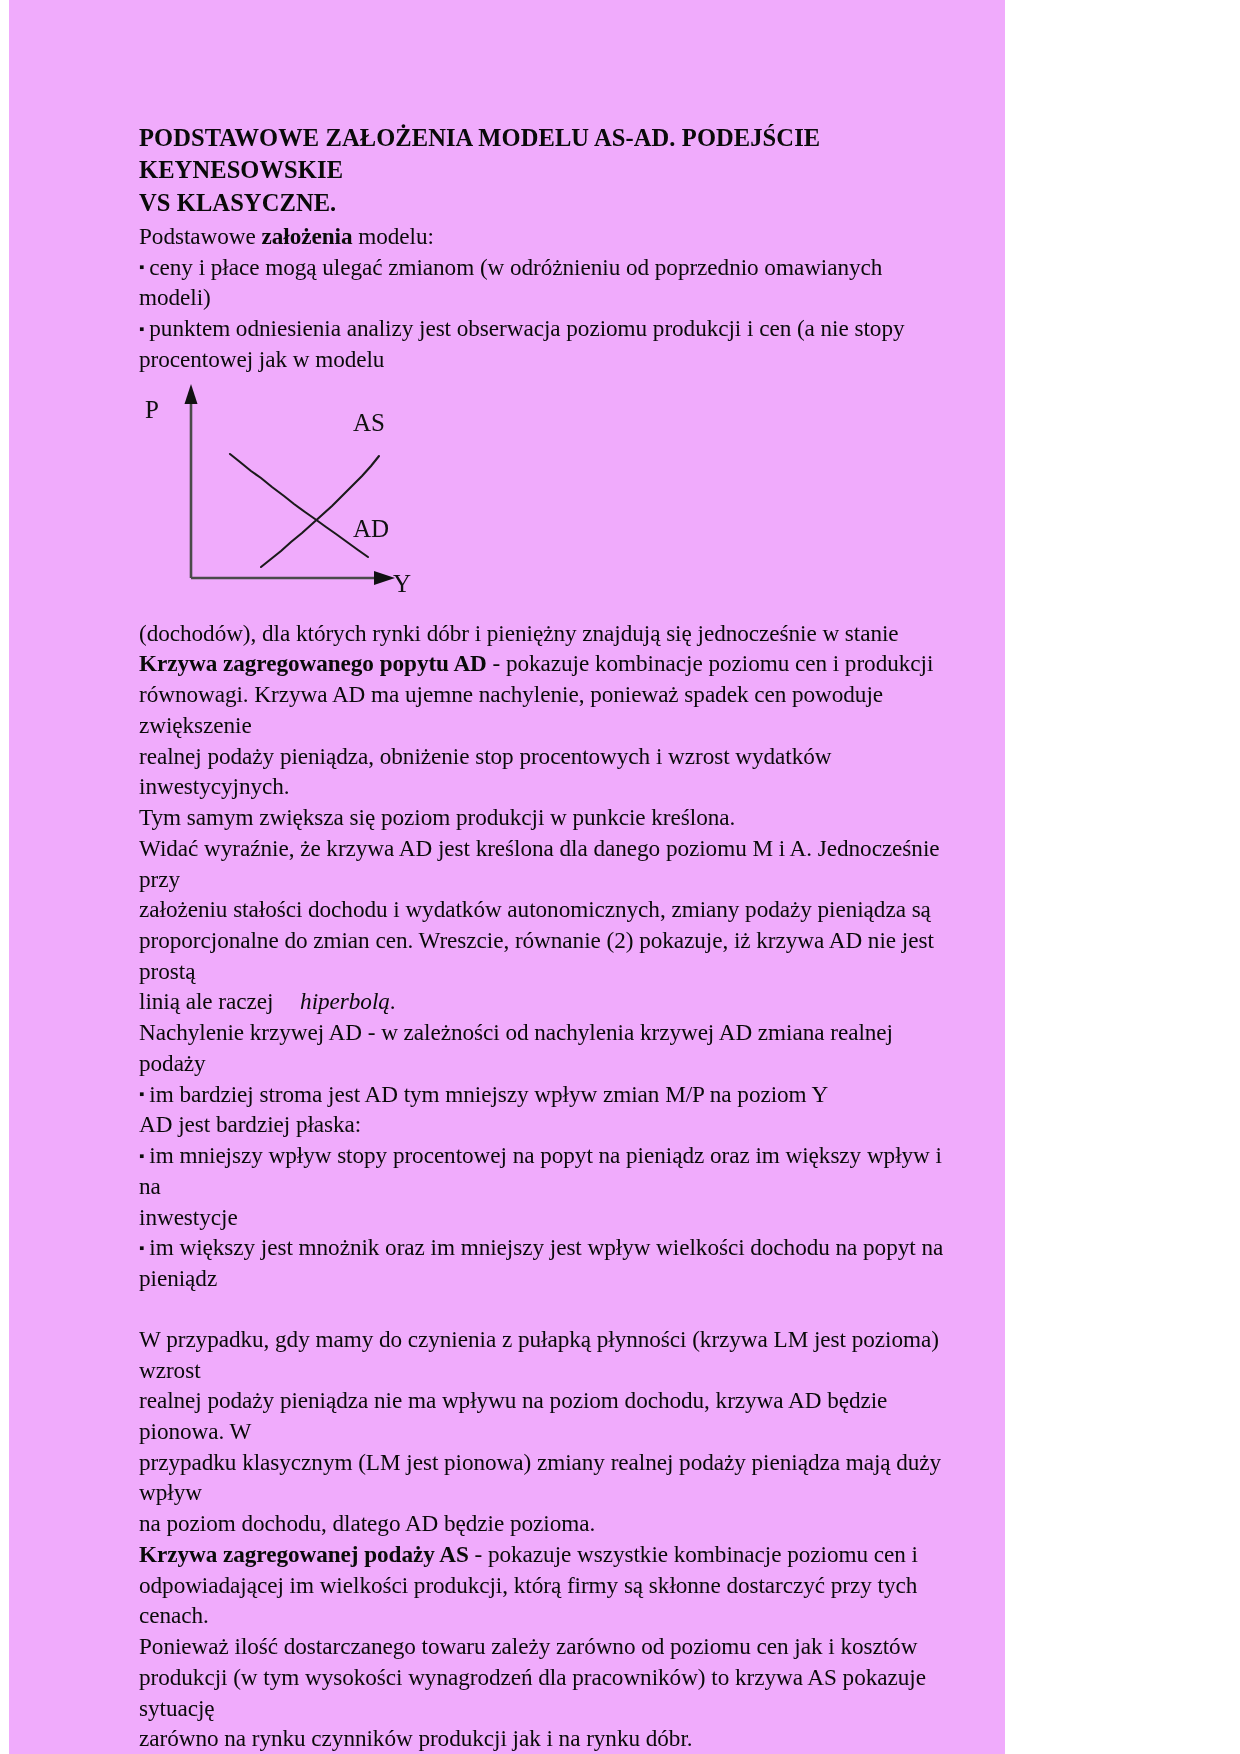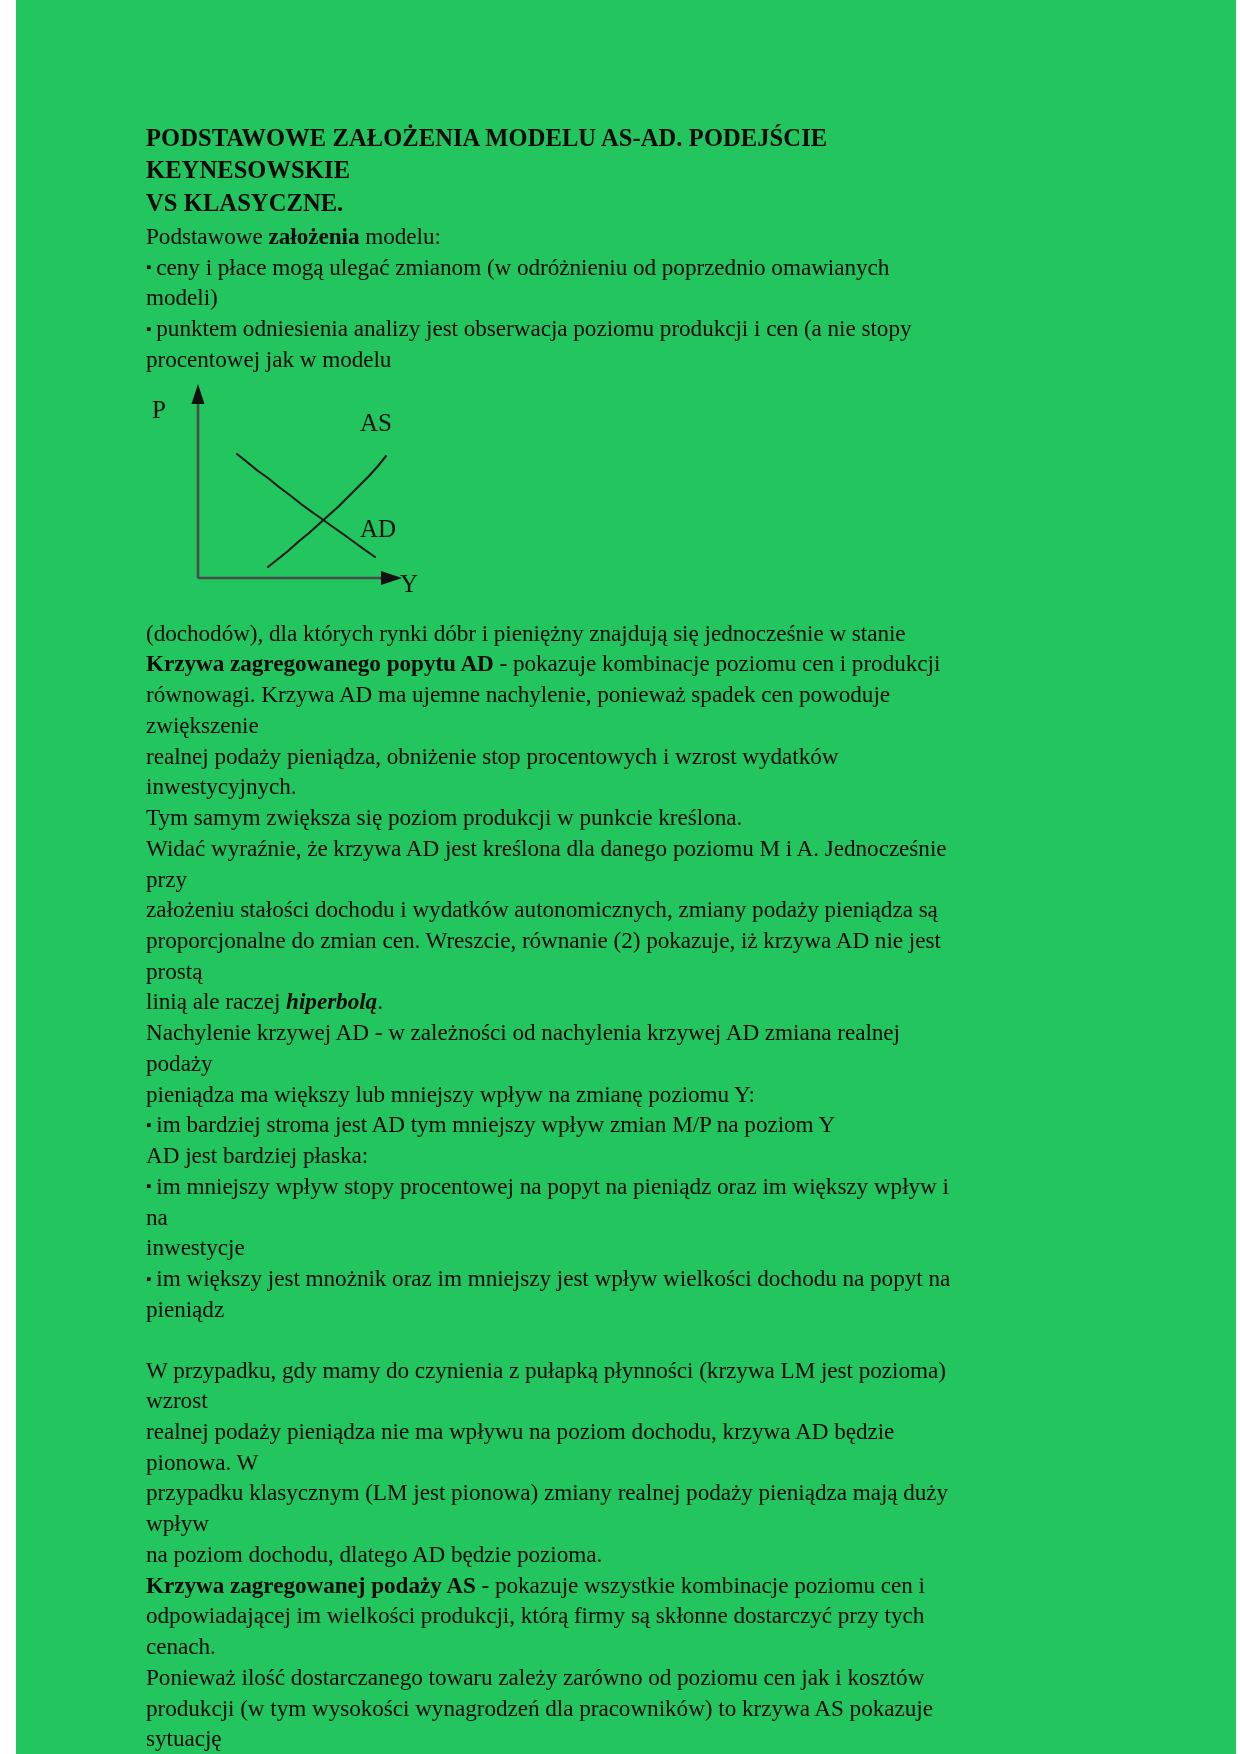--- a/index.html
+++ b/index.html
@@ -11,24 +11,24 @@
   body {
     width: 1240px;
     height: 1754px;
     font-family: "Liberation Serif", "DejaVu Serif", serif;
     color: #0a0a0a;
     position: relative;
     overflow: hidden;
   }
   .page {
     position: absolute;
-    left: 16px; top: 0;
-    width: 1220px;
+    left: 9px; top: 0;
+    width: 996px;
     height: 1754px;
-    background: #22c55e;
+    background: #f0abfc;
   }
   .content {
     position: absolute;
     left: 130px;
     top: 122px;
     width: 820px;
   }
   h1.doc-title {
     font-size: 24.5px;
     line-height: 1.32;
@@ -39,21 +39,21 @@
   p.line,
   p.para {
     font-size: 23.2px;
     line-height: 1.325;
     margin: 0;
     text-align: left;
     letter-spacing: -0.05px;
   }
   .b { font-weight: bold; }
   .i { }
-  .bi { font-weight: bold; font-style: italic; }
+  .bi { font-weight: normal; font-style: italic; margin-left: 21px; }
   .bullet-char {
     font-size: 15px;
     vertical-align: 2.5px;
     padding-right: 5px;
     letter-spacing: 0;
   }
   .spacer-md { height: 30px; }
 
   
   .figure-wrap {
@@ -130,21 +130,20 @@
     <p class="line">realnej podaży pieniądza, obniżenie stop procentowych i wzrost wydatków inwestycyjnych.</p>
     <p class="line">Tym samym zwiększa się poziom produkcji w punkcie kreślona.</p>
     <p class="line">Widać wyraźnie, że krzywa AD jest kreślona dla danego poziomu M i A. Jednocześnie przy</p>
     <p class="line">założeniu stałości dochodu i wydatków autonomicznych, zmiany podaży pieniądza są</p>
     <p class="line">proporcjonalne do zmian cen. Wreszcie, równanie (2) pokazuje, iż krzywa AD nie jest prostą</p>
     <p class="line">linią ale raczej <span class="bi">hiperbolą</span>.</p>
 
     <p class="line">
       <span class="i">Nachylenie krzywej AD</span><span> - w zależności od nachylenia krzywej AD zmiana realnej podaży</span>
     </p>
-    <p class="line">pieniądza ma większy lub mniejszy wpływ na zmianę poziomu Y:</p>
     <p class="line">
       <span class="bullet-char">▪</span><span>im bardziej stroma jest AD tym mniejszy wpływ zmian M/P na poziom Y</span>
     </p>
     <p class="line">AD jest bardziej płaska:</p>
     <p class="line">
       <span class="bullet-char">▪</span><span>im mniejszy wpływ stopy procentowej na popyt na pieniądz oraz im większy wpływ i na</span>
     </p>
     <p class="line">inwestycje</p>
     <p class="line">
       <span class="bullet-char">▪</span><span>im większy jest mnożnik oraz im mniejszy jest wpływ wielkości dochodu na popyt na</span>

